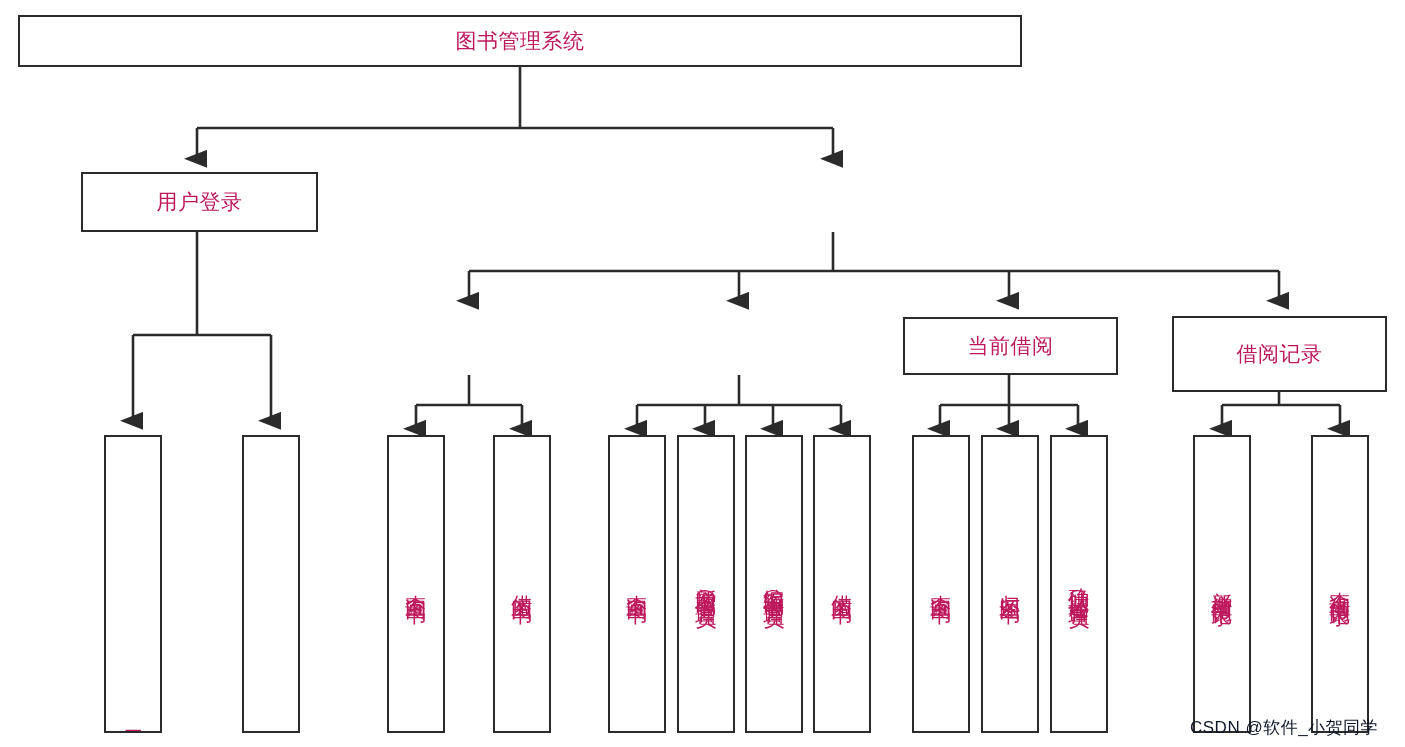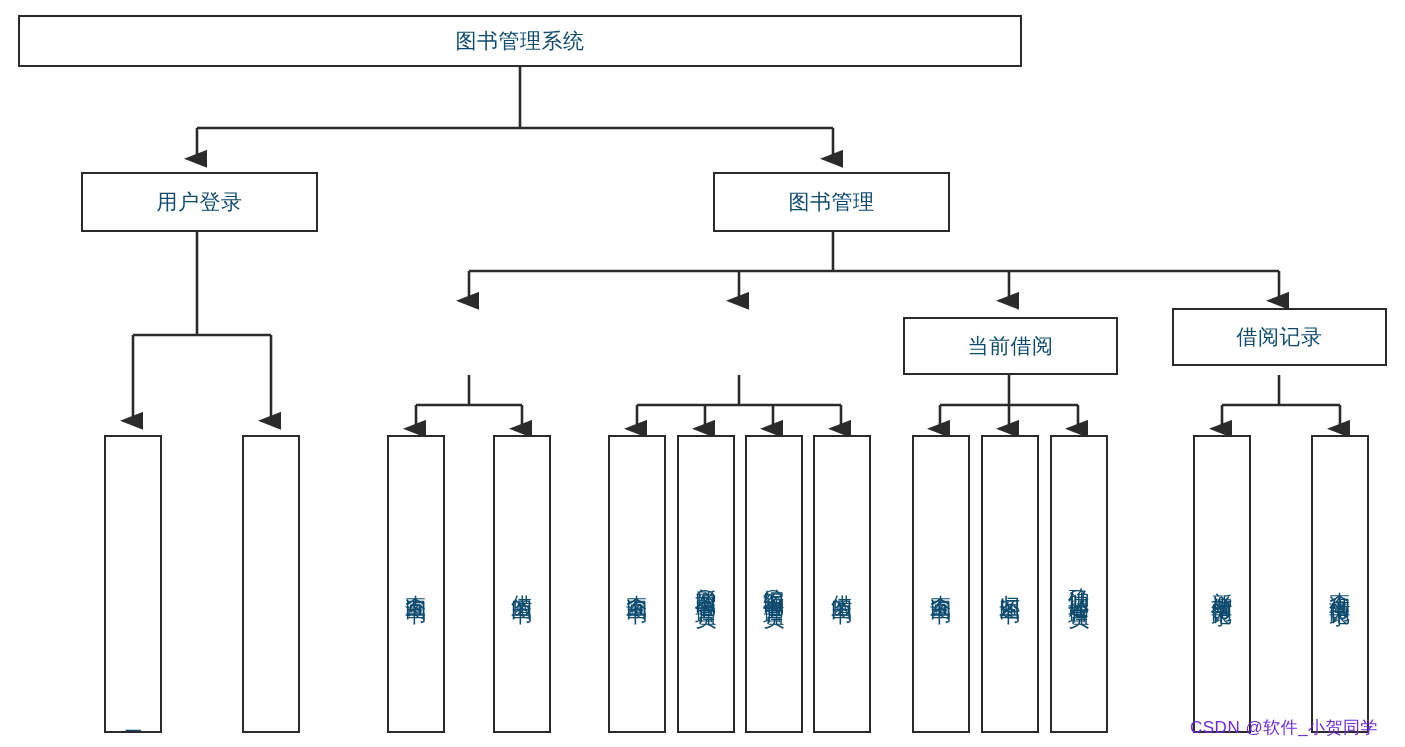--- a/index.html
+++ b/index.html
@@ -29,21 +29,21 @@
     position: absolute;
     box-sizing: border-box;
     background: #ffffff;
     border: 2px solid #2b2b2b;
     display: flex;
     align-items: center;
     justify-content: center;
     overflow: hidden;
   }
   .node .label {
-    color: #0c4a6e;
+    color: #be185d;
     font-size: 21px;
     line-height: 1.15;
     letter-spacing: 0.5px;
     white-space: nowrap;
   }
   .node.vertical {
     align-items: center;
     justify-content: center;
     padding: 6px 0;
   }
@@ -53,21 +53,21 @@
     white-space: nowrap;
     line-height: 1.02;
     letter-spacing: 3px;
     font-size: 21px;
   }
   .node.vertical.bottomalign {
     align-items: flex-end;
   }
   .watermark {
     position: absolute;
-    color: #6d28d9;
+    color: #0f172a;
     font-size: 17px;
     white-space: nowrap;
     letter-spacing: 0.5px;
   }
 </style>
 </head>
 <body>
 
 <div id="canvas">
 
@@ -122,28 +122,25 @@
     </g>
   </svg>
 
   <div class="node" style="left:18px; top:15px; width:1004px; height:52px;">
     <span class="label">图书管理系统</span>
   </div>
 
   <div class="node" style="left:81px; top:172px; width:237px; height:60px;">
     <span class="label">用户登录</span>
   </div>
-  <div class="node" style="left:713px; top:172px; width:237px; height:60px;">
-    <span class="label">图书管理</span>
-  </div>
 
   <div class="node" style="left:903px; top:317px; width:215px; height:58px;">
     <span class="label">当前借阅</span>
   </div>
-  <div class="node" style="left:1172px; top:308px; width:215px; height:58px;align-items:center;">
+  <div class="node" style="left:1172px; top:316px; width:215px; height:76px;align-items:center;">
     <span class="label">借阅记录</span>
   </div>
 
   <div class="node vertical bottomalign" style="left:104px; top:435px; width:58px; height:298px;">
     <span class="label">用户登录</span>
   </div>
   <div class="node vertical bottomalign" style="left:242px; top:435px; width:58px; height:298px;">
     <span class="label">注销登录</span>
   </div>
 

